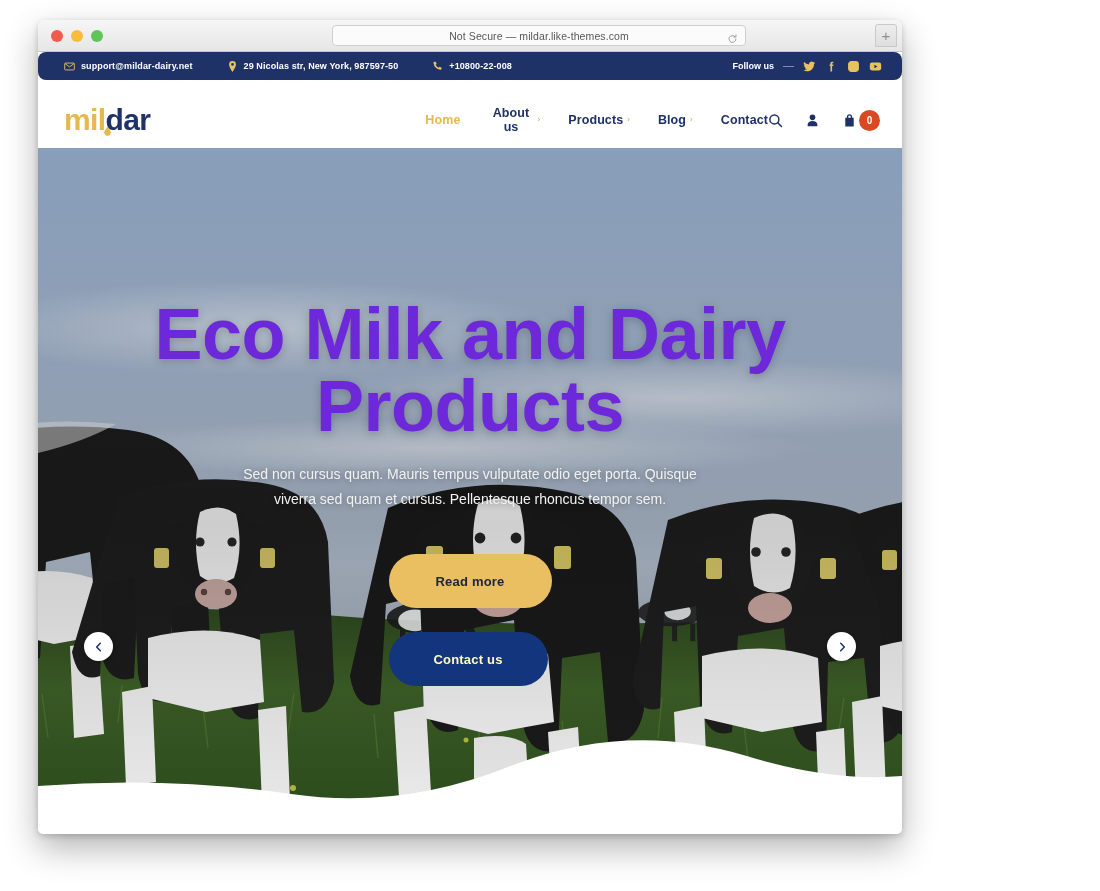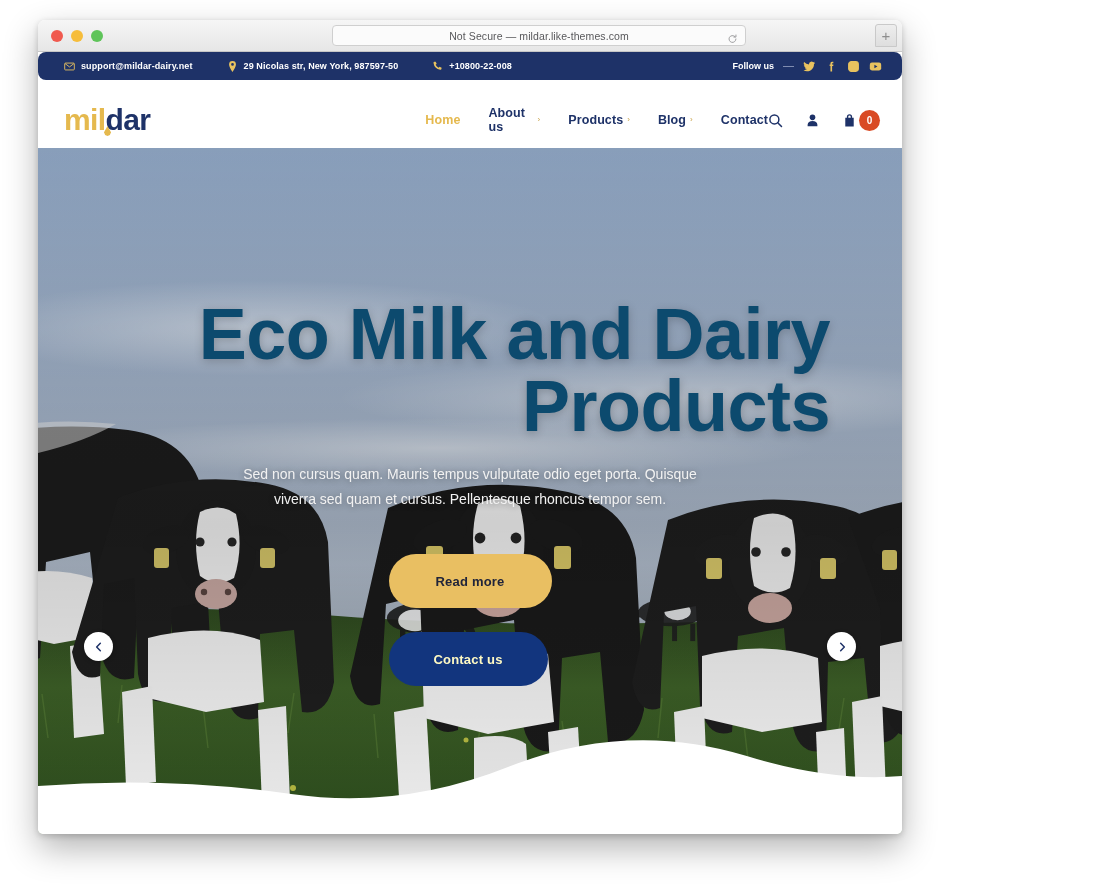--- a/index.html
+++ b/index.html
@@ -94,21 +94,21 @@
   .logo-dar{ color:#1e3268; }
   .logo-drop{
     position:absolute; left:40px; top:26px;
     width:7px; height:10px;
     background:#e5b94e;
     border-radius:50% 50% 50% 50% / 62% 62% 38% 38%;
     clip-path:polygon(50% 0%, 100% 62%, 85% 93%, 50% 100%, 15% 93%, 0% 62%);
   }
 
   .nav{ display:flex; align-items:center; gap:28px; margin-left:268px; }
-  .nav-item{ display:flex; align-items:center; gap:4px; cursor:pointer; }
+  .nav-item{ display:flex; align-items:center; gap:4px; cursor:pointer;text-align:center; }
   .nav-label{ font-size:12.5px; font-weight:bold; color:#1e3268; letter-spacing:.1px; }
   .nav-item.active .nav-label{ color:#e5b94e; }
   .nav-caret{ font-size:8px; color:#c9a24a; line-height:1; }
 
   .head-icons{ margin-left:auto; display:flex; align-items:center; gap:22px; }
   .hico{ width:15px; height:15px; color:#1e3268; display:flex; align-items:center; justify-content:center; cursor:pointer; }
   .hico svg{ width:100%; height:100%; display:block; }
   .cart-wrap{ display:flex; align-items:center; gap:2px; cursor:pointer; }
   .cart-badge{
     width:21px; height:21px; border-radius:50%;
@@ -121,23 +121,23 @@
   .hero{ position:relative; height:686px; overflow:hidden; }
   .hero-bg{ position:absolute; inset:0; }
   .hero-bg svg{ width:100%; height:100%; display:block; }
 
   .hero-content{
     position:absolute; left:0; right:0; top:150px;
     display:flex; flex-direction:column; align-items:center;
     z-index:3; pointer-events:none;
   }
   .hero-title{
-    width:720px; text-align:right;
+    width:720px; text-align:center;
     font-size:72px; line-height:72px; font-weight:bold;
-    color:#0c4a6e; letter-spacing:-.5px;
+    color:#6d28d9; letter-spacing:-.5px;
     text-shadow:0 2px 10px rgba(0,0,0,.22);
   }
   .hero-sub{
     margin-top:20px; width:470px; text-align:center;
     font-size:14px; line-height:25px; color:#f2f2f2;
     text-shadow:0 1px 6px rgba(0,0,0,.35);
   }
   .hero-btns{ margin-top:42px; display:flex; gap:24px; pointer-events:auto;flex-direction:column; }
   .btn{
     height:54px; border-radius:27px;

